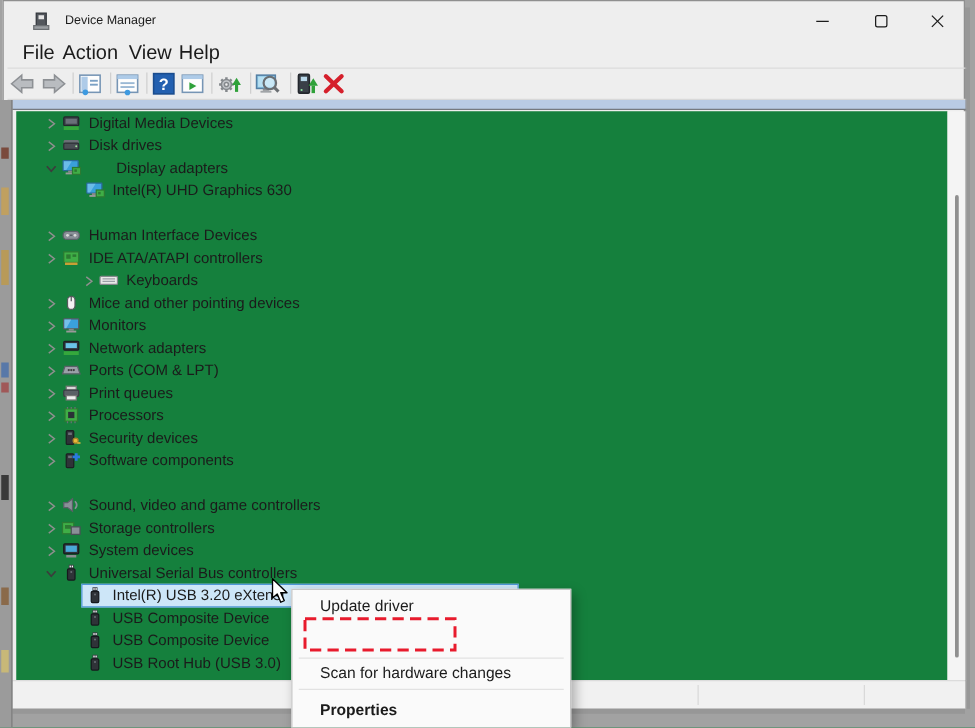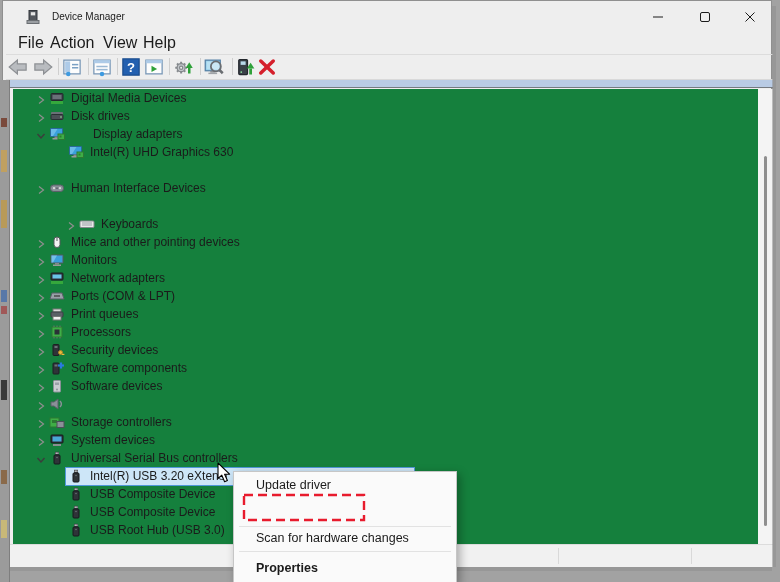--- a/index.html
+++ b/index.html
@@ -217,20 +217,32 @@
             <polyline points="4,2.5 8.5,6 4,9.5" fill="none" stroke="#8f8f8f" stroke-width="1.2"></polyline>
           </svg></span>
         <span class="ticon" style="left: 36px;"><svg viewBox="0 0 16 16" width="16" height="16">
             <rect x="1.5" y="5" width="13" height="6.5" rx="3" fill="#8a9098" stroke="#5a6068"></rect>
             <circle cx="5" cy="8.2" r="1.1" fill="#dcdcdc"></circle>
             <circle cx="11" cy="8.2" r="1.1" fill="#dcdcdc"></circle>
             <rect x="7" y="7.6" width="2" height="1.2" fill="#5a6068"></rect>
           </svg></span>
         <span class="tlabel" style="left: 58px;">Human Interface Devices</span>
       </div>
+      <div class="tree-row" style="top: 108px;">
+        <span class="chev" style="left: 22px;"><svg viewBox="0 0 12 12" width="12" height="12">
+            <polyline points="4,2.5 8.5,6 4,9.5" fill="none" stroke="#8f8f8f" stroke-width="1.2"></polyline>
+          </svg></span>
+        <span class="ticon" style="left: 36px;"><svg viewBox="0 0 16 16" width="16" height="16">
+            <rect x="2" y="3.5" width="12" height="8.5" fill="#3fae46" stroke="#2c7a32"></rect>
+            <rect x="3" y="12" width="10" height="2" fill="#c8a035"></rect>
+            <rect x="4" y="5.5" width="3.5" height="3.5" fill="#2c7a32"></rect>
+            <rect x="9" y="5.5" width="3" height="2" fill="#2c7a32"></rect>
+          </svg></span>
+        <span class="tlabel" style="left: 58px;">IDE ATA/ATAPI controllers</span>
+      </div>
       <div class="tree-row" style="top: 126px; margin-left: 30px;">
         <span class="chev" style="left: 22px;"><svg viewBox="0 0 12 12" width="12" height="12">
             <polyline points="4,2.5 8.5,6 4,9.5" fill="none" stroke="#8f8f8f" stroke-width="1.2"></polyline>
           </svg></span>
         <span class="ticon" style="left: 36px;"><svg viewBox="0 0 16 16" width="16" height="16">
             <rect x="1" y="5" width="14" height="6.5" rx="1" fill="#e8e8e8" stroke="#85898d"></rect>
             <g stroke="#9aa0a6">
               <line x1="3" y1="7" x2="13" y2="7"></line>
               <line x1="3" y1="9" x2="13" y2="9"></line>
             </g>
@@ -332,39 +344,29 @@
         <span class="ticon" style="left: 36px;"><svg viewBox="0 0 16 16" width="16" height="16">
             <rect x="4" y="3" width="6" height="11" rx="0.8" fill="#2f3338" stroke="#1c1f23"></rect>
             <rect x="5.5" y="4.5" width="3" height="2" fill="#6a7076"></rect>
             <g stroke="#2a7ae0" stroke-width="2.2">
               <line x1="12" y1="2.5" x2="12" y2="8.5"></line>
               <line x1="9" y1="5.5" x2="15" y2="5.5"></line>
             </g>
           </svg></span>
         <span class="tlabel" style="left: 58px;">Software components</span>
       </div>
-      <div class="tree-row" style="top: 288px;">
-        <span class="chev" style="left: 22px;"><svg viewBox="0 0 12 12" width="12" height="12">
-            <polyline points="4,2.5 8.5,6 4,9.5" fill="none" stroke="#8f8f8f" stroke-width="1.2"></polyline>
-          </svg></span>
-        <span class="ticon" style="left: 36px;"><svg viewBox="0 0 16 16" width="16" height="16">
-            <rect x="4.5" y="2.5" width="7" height="11.5" rx="0.8" fill="#c8ccd0" stroke="#8a9098"></rect>
-            <rect x="6" y="4.5" width="4" height="2.5" fill="#9aa0a8"></rect>
-            <circle cx="8" cy="11.5" r="0.9" fill="#8a9098"></circle>
-          </svg></span>
-        <span class="tlabel" style="left: 58px;">Software devices</span>
-      </div>
       <div class="tree-row" style="top: 306px;">
         <span class="chev" style="left: 22px;"><svg viewBox="0 0 12 12" width="12" height="12">
             <polyline points="4,2.5 8.5,6 4,9.5" fill="none" stroke="#8f8f8f" stroke-width="1.2"></polyline>
           </svg></span>
         <span class="ticon" style="left: 36px;"><svg viewBox="0 0 16 16" width="16" height="16">
             <polygon points="2,6 5,6 9,3 9,13 5,10 2,10" fill="#8a9098" stroke="#5a6068"></polygon>
             <path d="M11 5 q2.8 3 0 6" stroke="#8a9098" fill="none" stroke-width="1.4"></path>
           </svg></span>
+        <span class="tlabel" style="left: 58px;">Sound, video and game controllers</span>
       </div>
       <div class="tree-row" style="top: 324px;">
         <span class="chev" style="left: 22px;"><svg viewBox="0 0 12 12" width="12" height="12">
             <polyline points="4,2.5 8.5,6 4,9.5" fill="none" stroke="#8f8f8f" stroke-width="1.2"></polyline>
           </svg></span>
         <span class="ticon" style="left: 36px;"><svg viewBox="0 0 16 16" width="16" height="16">
             <rect x="1" y="4" width="9" height="9" fill="#3fae46" stroke="#2c7a32"></rect>
             <rect x="3" y="6" width="5" height="3" fill="#2c7a32"></rect>
             <rect x="8" y="7.5" width="7" height="6" fill="#8a9098" stroke="#4a5057"></rect>
           </svg></span>

